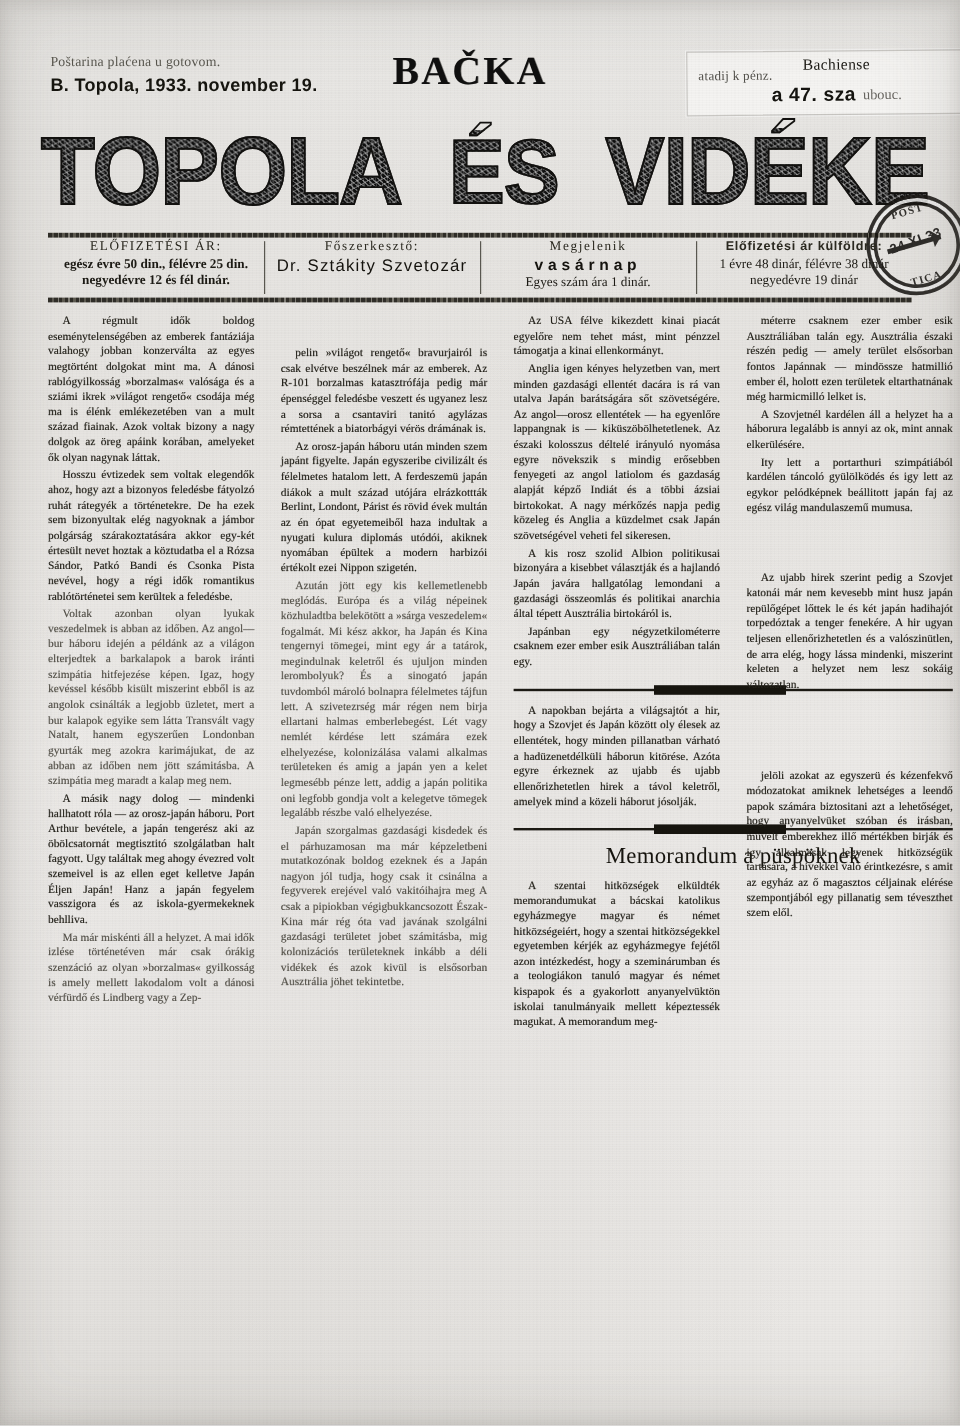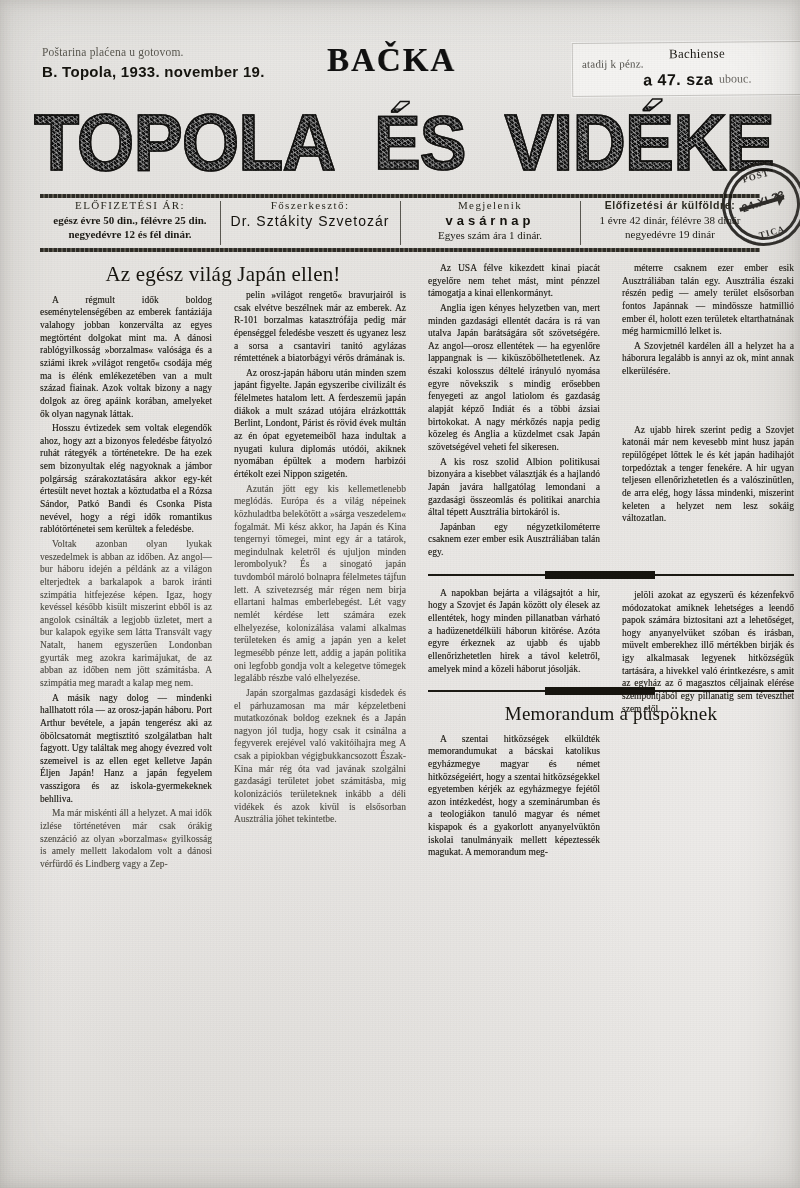--- a/index.html
+++ b/index.html
@@ -361,31 +361,30 @@
     </div>
 
     <div class="infocell">
       <div class="ic-title">Megjelenik</div>
       <div class="ic-day">vasárnap</div>
       <div class="ic-line">Egyes szám ára 1 dinár.</div>
     </div>
 
     <div class="infocell">
       <div class="ic-title bold">Előfizetési ár külföldre:</div>
-      <div class="ic-line">1 évre 42 dinár, félévre 38 dinár</div>
+      <div class="ic-line">1 évre 48 dinár, félévre 38 dinár</div>
       <div class="ic-line">negyedévre 19 dinár</div>
     </div>
 
   </div>
   <div class="band-rule bottom"></div>
 
   <div class="content">
 
     <div class="col">
-      <h1 class="hl span2">Az egész világ Japán ellen!</h1>
       <p class="body">A régmult idők boldog eseménytelenségében az emberek fantáziája valahogy jobban konzerválta az egyes megtörtént dolgokat mint ma. A dánosi rablógyilkosság »borzalmas« valósága és a sziámi ikrek »világot rengető« csodája még ma is élénk emlékezetében van a mult század fiainak. Azok voltak bizony a nagy dolgok az öreg apáink korában, amelyeket ők olyan nagynak láttak.</p>
       <p class="body">Hosszu évtizedek sem voltak elegendők ahoz, hogy azt a bizonyos feledésbe fátyolzó ruhát rátegyék a történetekre. De ha ezek sem bizonyultak elég nagyoknak a jámbor polgárság szárakoztatására akkor egy-két értesült nevet hoztak a köztudatba el a Rózsa Sándor, Patkó Bandi és Csonka Pista nevével, hogy a régi idők romantikus rablótörténetei sem kerültek a feledésbe.</p>
       <p class="body faint">Voltak azonban olyan lyukak veszedelmek is abban az időben. Az angol—bur háboru idején a példánk az a világon elterjedtek a barkalapok a barok iránti szimpátia hitfejezése képen. Igaz, hogy kevéssel később kisült miszerint ebből is az angolok csinálták a legjobb üzletet, mert a bur kalapok egyike sem látta Transvált vagy Natalt, hanem egyszerűen Londonban gyurták meg azokra karimájukat, de az abban az időben nem jött számitásba. A szimpátia meg maradt a kalap meg nem.</p>
       <p class="body">A másik nagy dolog — mindenki hallhatott róla — az orosz-japán háboru. Port Arthur bevétele, a japán tengerész aki az öbölcsatornát megtisztitó szolgálatban halt fagyott. Ugy találtak meg ahogy évezred volt szemeivel is az ellen eget kelletve Japán Éljen Japán! Hanz a japán fegyelem vasszigora és az iskola-gyermekeknek behlliva.</p>
       <p class="body faint">Ma már miskénti áll a helyzet. A mai idők izlése történetéven már csak órákig szenzáció az olyan »borzalmas« gyilkosság is amely mellett lakodalom volt a dánosi vérfürdő és Lindberg vagy a Zep-</p>
     </div>
 
     <div class="col">
       <div style="height:27px"></div>
       <p class="body">pelin »világot rengető« bravurjairól is csak elvétve beszélnek már az emberek. Az R-101 borzalmas katasztrófája pedig már épenséggel feledésbe veszett és ugyanez lesz a sorsa a csantaviri tanitó agylázas rémtettének a biatorbágyi vérös drámának is.</p>
@@ -404,20 +403,21 @@
       <p class="body">A napokban bejárta a világsajtót a hir, hogy a Szovjet és Japán között oly élesek az ellentétek, hogy minden pillanatban várható a hadüzenetdélküli háborun kitörése. Azóta egyre érkeznek az ujabb és ujabb ellenőrizhetetlen hirek a távol keletről, amelyek mind a közeli háborut jósolják.</p>
 
       <div class="sec-rule"></div>
       <h2 class="hl span2 memo">Memorandum a püspöknek</h2>
       <p class="body">A szentai hitközségek elküldték memorandumukat a bácskai katolikus egyházmegye magyar és német hitközségeiért, hogy a szentai hitközségekkel egyetemben kérjék az egyházmegye fejétől azon intézkedést, hogy a szeminárumban és a teologiákon tanuló magyar és német kispapok és a gyakorlott anyanyelvüktön iskolai tanulmányaik mellett képeztessék magukat. A memorandum meg-</p>
     </div>
 
     <div class="col">
       <p class="body">méterre csaknem ezer ember esik Ausztráliában talán egy. Ausztrália északi részén pedig — amely terület elsősorban fontos Japánnak — mindössze hatmillió ember él, holott ezen területek eltarthatnának még harmicmilló lelket is.</p>
       <p class="body">A Szovjetnél kardélen áll a helyzet ha a háborura legalább is annyi az ok, mint annak elkerülésére.</p>
+      <p class="body">Ity lett a portarthuri szimpátiából kardélen táncoló gyülölködés és igy lett az egykor pelódképnek beállitott japán faj az egész világ mandulaszemű mumusa.</p>
 
       <div style="height:46px"></div>
       <p class="body">Az ujabb hirek szerint pedig a Szovjet katonái már nem kevesebb mint husz japán repülőgépet lőttek le és két japán hadihajót torpedóztak a tenger fenekére. A hir ugyan teljesen ellenőrizhetetlen és a valószinütlen, de arra elég, hogy lássa mindenki, miszerint keleten a helyzet nem lesz sokáig változatlan.</p>
 
       <div style="height:64px"></div>
       <p class="body">jelöli azokat az egyszerü és kézenfekvő módozatokat amiknek lehetséges a leendő papok számára biztositani azt a lehetőséget, hogy anyanyelvüket szóban és irásban, müvelt emberekhez illő mértékben birják és igy alkalmasak legyenek hitközségük tartására, a hivekkel való érintkezésre, s amit az egyház az ő magasztos céljainak elérése szempontjából egy pillanatig sem téveszthet szem elől.</p>
     </div>
 
   </div>
 

